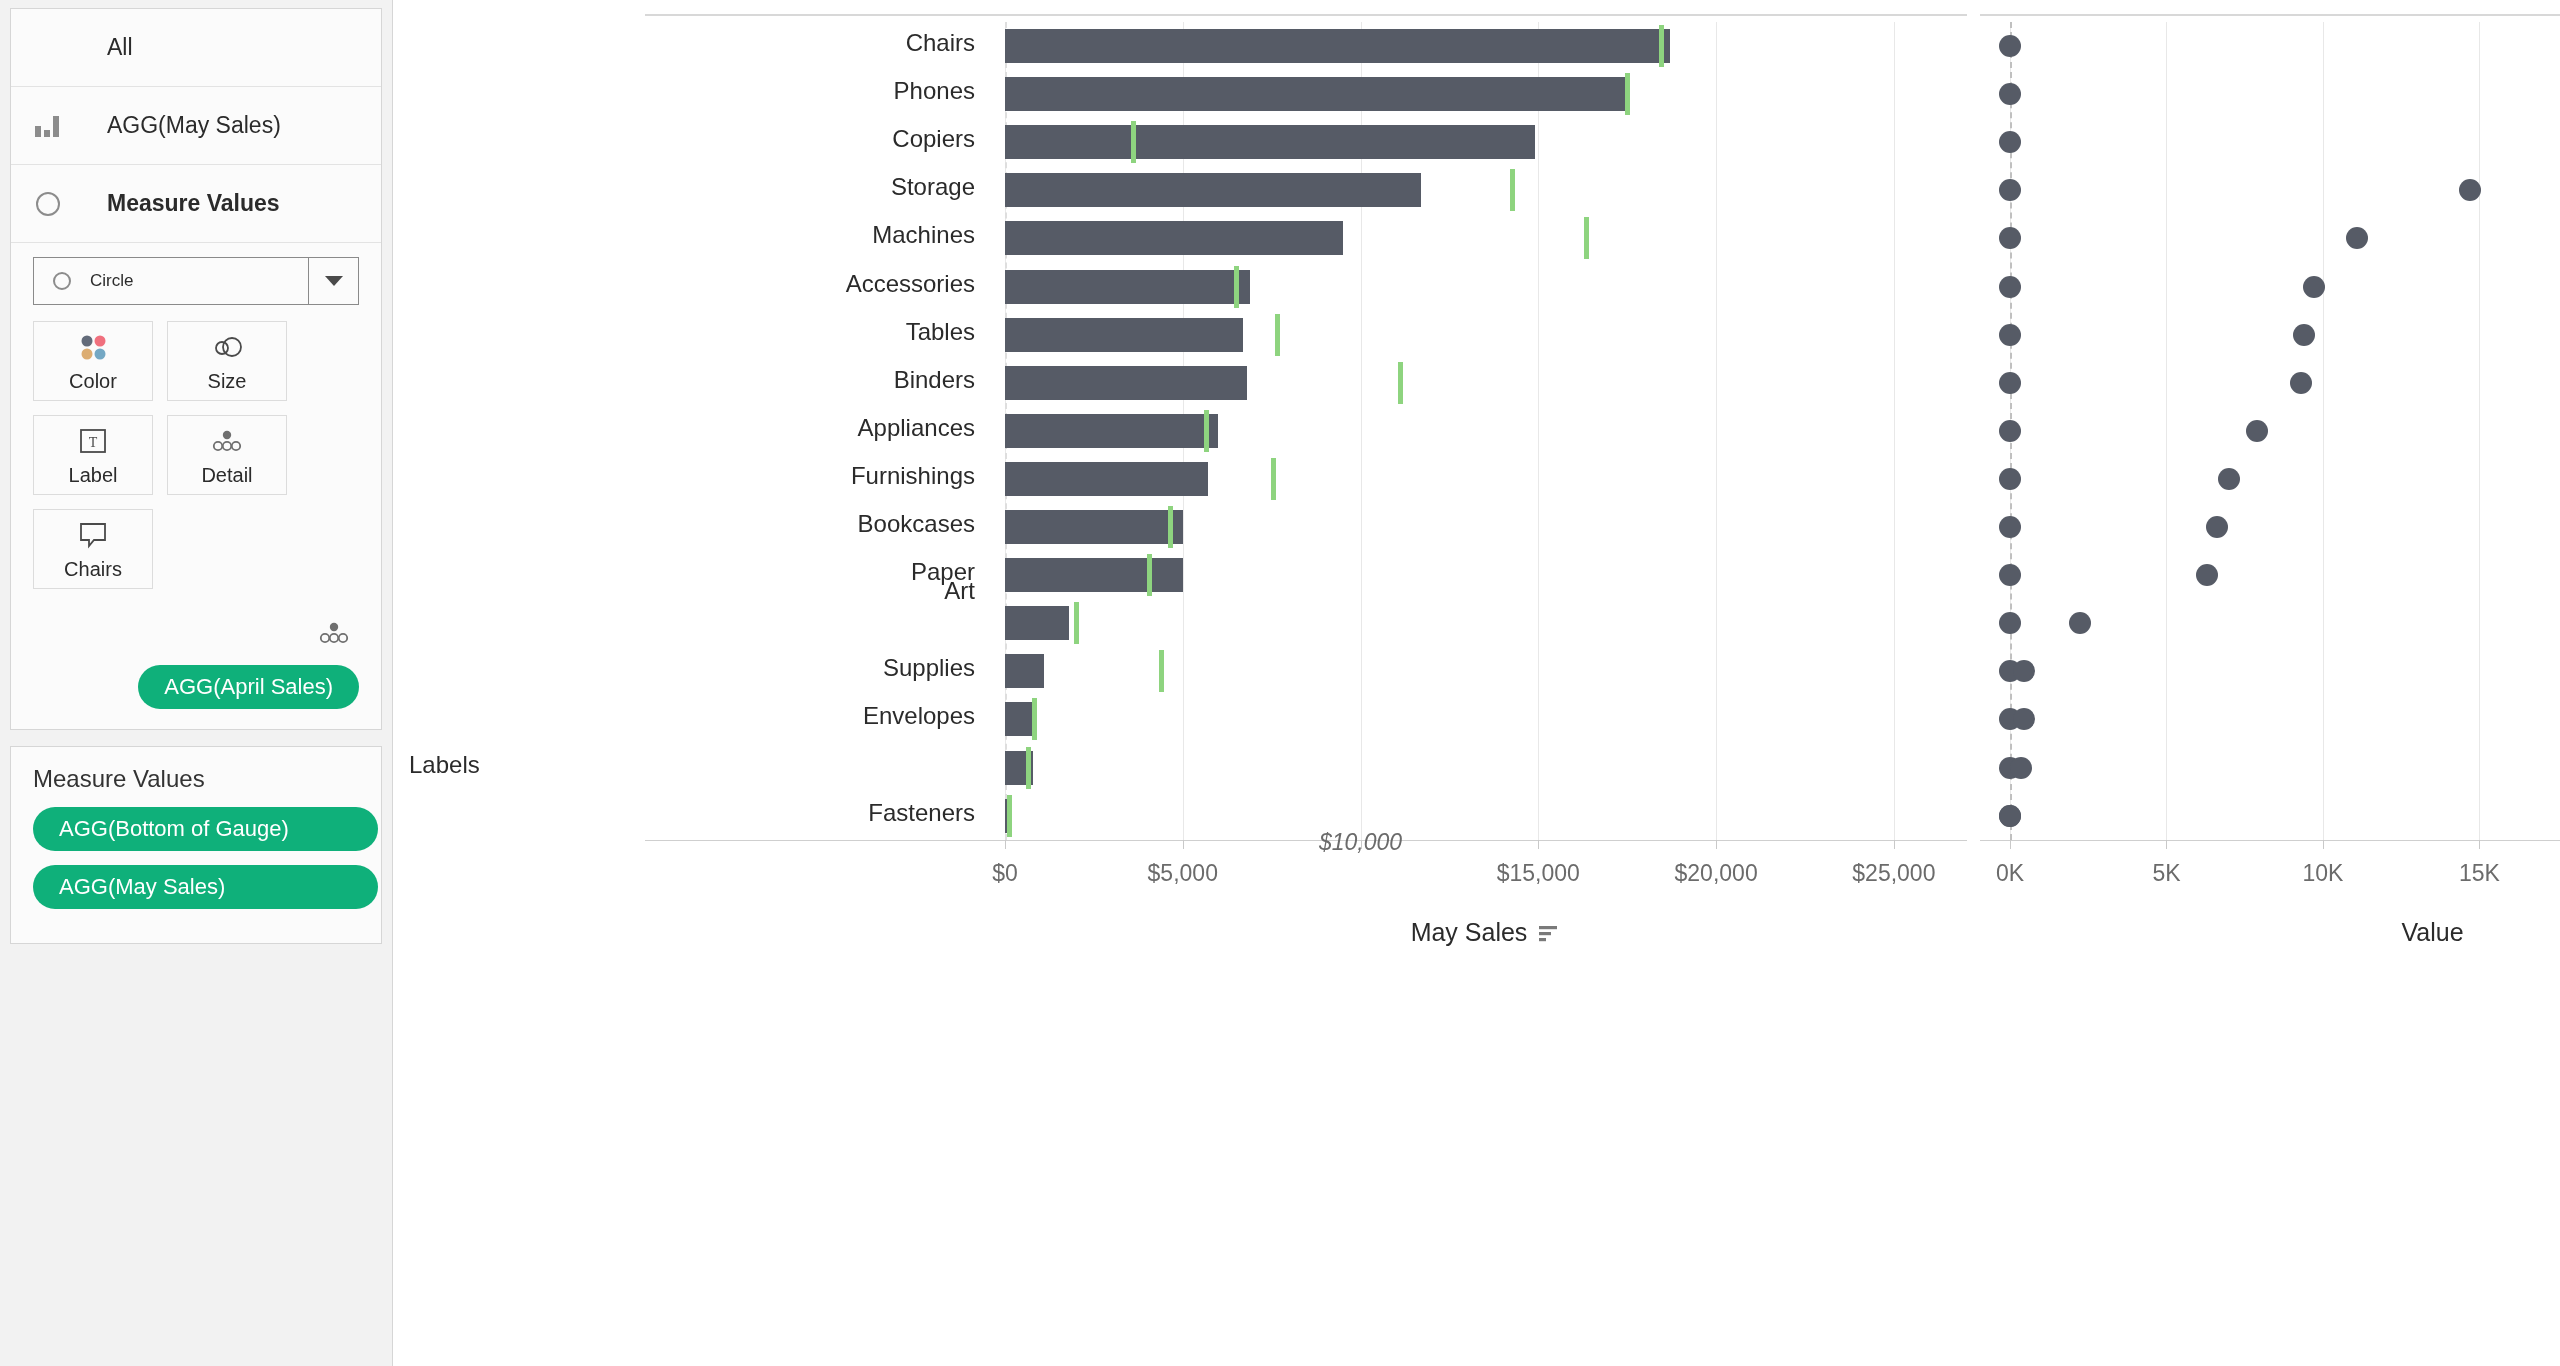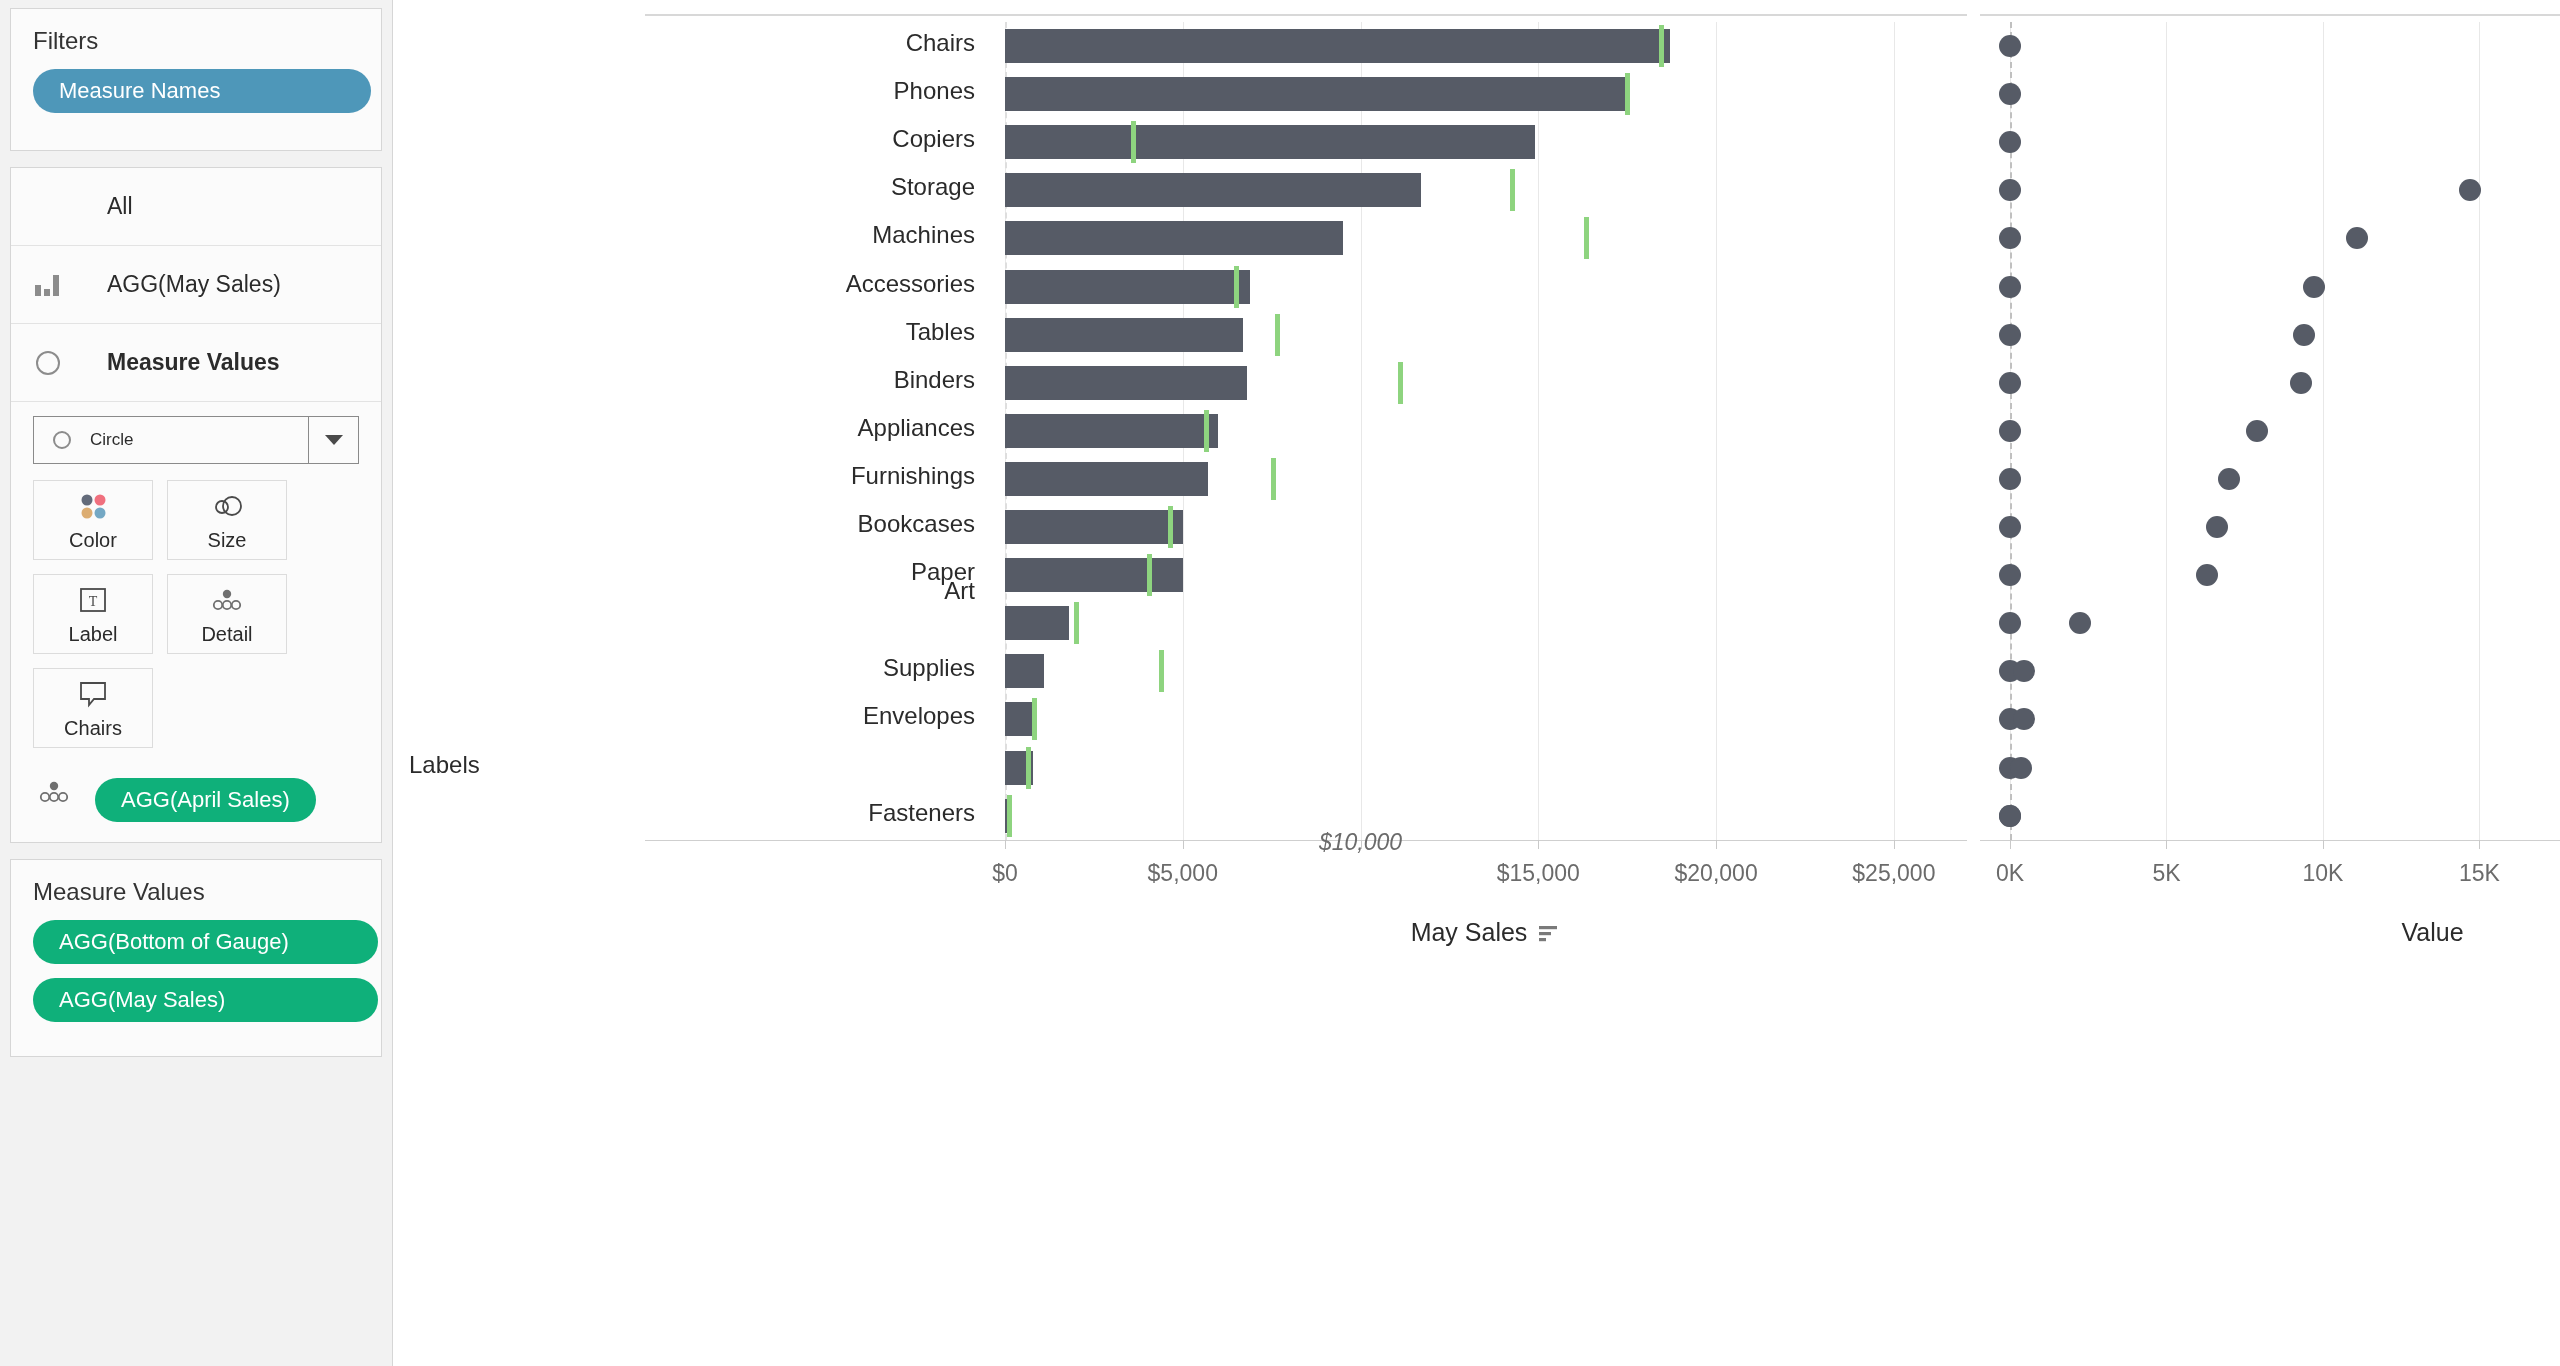--- a/index.html
+++ b/index.html
@@ -112,22 +112,23 @@
     justify-content: center;
     margin: 0 14px 14px 0;
     font-size: 20px;
     color: #2b2b2b;
   }
   .shelf-btn .sb-icon { height: 34px; display:flex; align-items:center; justify-content:center; }
   .shelf-btn .sb-label { margin-top: 6px; }
 
   .detail-pill-row {
     display: flex;
-    align-items: flex-start;
+    align-items: flex-end;
     padding: 6px 22px 20px 22px;
+    flex-direction: column;
   }
   .detail-pill-row .dp-icon { width: 46px; flex: 0 0 46px; }
   .detail-pill-row .pill { margin-left: 16px; }
 
   
   #mv-card { padding-bottom: 20px; }
   .mv-pill-wrap { padding: 0 22px 14px 22px; }
   .mv-pill { width: 345px; }
 
   
@@ -207,28 +208,20 @@
   }
   .sort-icon { display: inline-block; vertical-align: middle; margin-left: 10px; }
 </style>
 </head>
 <body>
 
 <div id="app">
 
   <div id="sidebar">
 
-    <div class="card" id="filters-card">
-      <div class="card-title">Filters</div>
-      <div class="filter-pill-wrap">
-        <div class="pill pill-blue filter-pill">
-          <span>Measure Names</span>
-        </div>
-      </div>
-    </div>
 
     <div class="card" id="marks-card">
 
       <div class="marks-row all">
         <span class="mlabel">All</span>
       </div>
 
       <div class="marks-row">
         <span class="mi">
           <svg width="30" height="26" viewBox="0 0 30 26">

